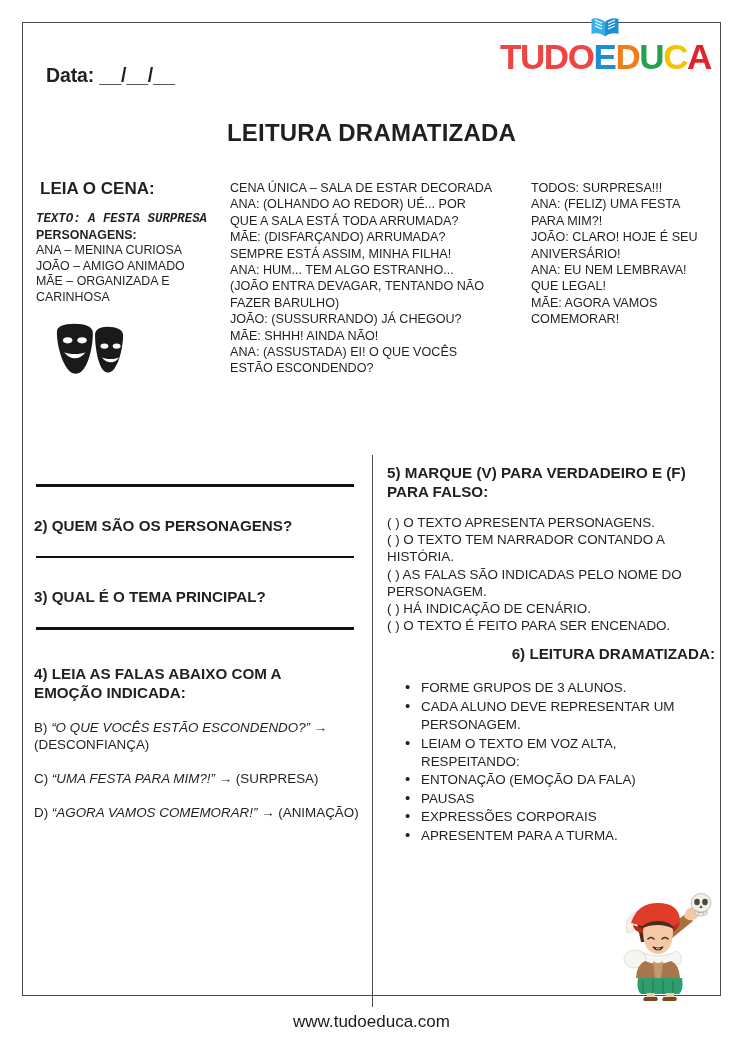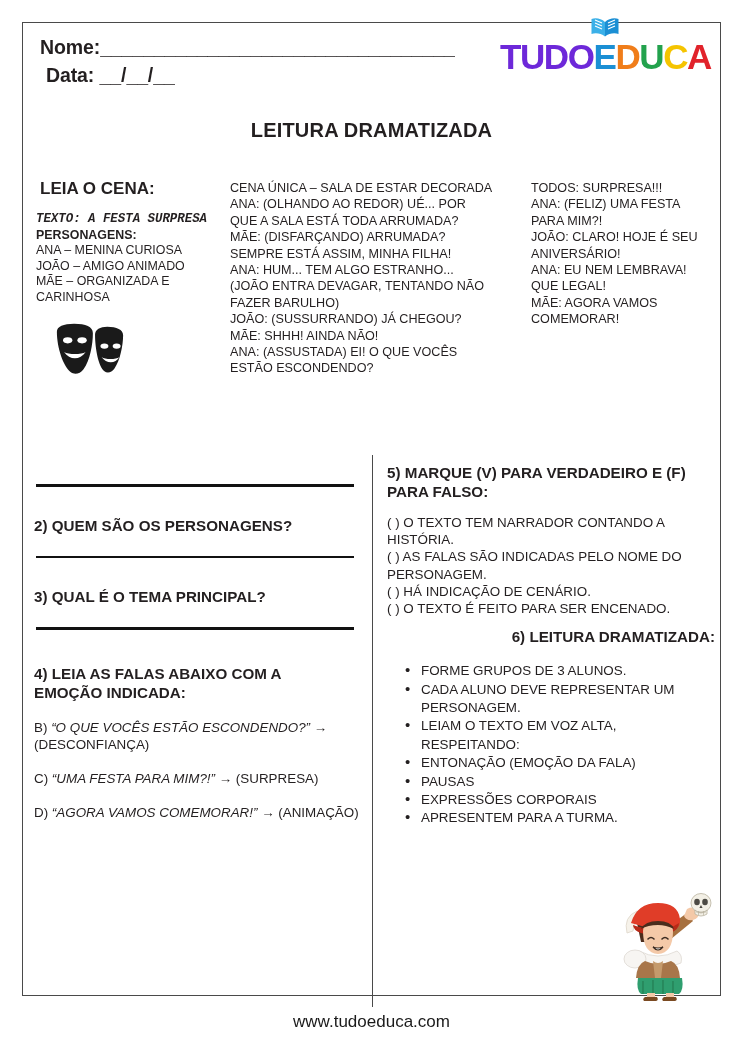--- a/index.html
+++ b/index.html
@@ -57,42 +57,42 @@
     right: 9px;
     top: 6px;
     height: 56px;
     font-size: 35px;
     font-weight: bold;
     letter-spacing: -1.4px;
     line-height: 56px;
     white-space: nowrap;
   }
   .logo span { display: inline-block; }
-  .logo .l-tudo { color: #6d28d9; }
+  .logo .l-tudo { color: #ef4444; }
   .logo .l-e    { color: #1b8fd4; position: relative; }
   .logo .l-d    { color: #f07d1a; }
   .logo .l-u    { color: #23a24d; }
   .logo .l-c    { color: #f5c400; }
   .logo .l-a    { color: #e1232b; }
   .logo-book {
     position: absolute;
     left: -3px;
     top: -13px;
     width: 30px;
     height: 22px;
   }
 
   
   .title {
     position: absolute;
     top: 96px;
     left: 0;
     right: 0;
     text-align: center;
-    font-size: 20px;
+    font-size: 24px;
     font-weight: bold;
     letter-spacing: 0.2px;
   }
 
   
   .read-area {
     position: absolute;
     top: 156px;
     left: 0;
     right: 0;
@@ -244,21 +244,20 @@
     font-size: 17px;
     color: #1b1b1b;
   }
 </style>
 </head>
 <body>
 
 <div class="page">
 
   <div class="header">
-    <div class="name-line">Nome:_________________________________</div>
     <div class="data-line">Data: __/__/__</div>
 
     <div class="logo">
       <span class="l-tudo">TUDO</span><span class="l-e"><svg class="logo-book" viewBox="0 0 60 44">
           <path d="M30 12 C22 4 10 3 3 6 L3 36 C10 33 22 34 30 41 Z" fill="#3bb0e8"></path>
           <path d="M30 12 C38 4 50 3 57 6 L57 36 C50 33 38 34 30 41 Z" fill="#1b8fd4"></path>
           <path d="M10 8 L24 14 M10 14 L24 20 M10 20 L24 26" stroke="#ffffff" stroke-width="2.2" fill="none"></path>
           <path d="M50 8 L36 14 M50 14 L36 20 M50 20 L36 26" stroke="#ffffff" stroke-width="2.2" fill="none"></path>
         </svg><span>E</span></span><span class="l-d">D</span><span class="l-u">U</span><span class="l-c">C</span><span class="l-a">A</span>
     </div>
@@ -344,20 +343,21 @@
     <div class="falas-item"><span>C) </span><i>“UMA FESTA PARA MIM?!”</i><span> → (SURPRESA)</span></div>
 
     <div class="falas-item"><span>D) </span><i>“AGORA VAMOS COMEMORAR!”</i><span> → (ANIMAÇÃO)</span></div>
   </div>
 
   <div class="qcol-right">
     <div class="q-head">5) MARQUE (V) PARA VERDADEIRO E (F)</div>
     <div class="q-head">PARA FALSO:</div>
 
     <div class="tf-list">
+      <div class="tf-item">( ) O TEXTO APRESENTA PERSONAGENS.</div>
       <div class="tf-item">( ) O TEXTO TEM NARRADOR CONTANDO A
 HISTÓRIA.</div>
       <div class="tf-item">( ) AS FALAS SÃO INDICADAS PELO NOME
 DO PERSONAGEM.</div>
       <div class="tf-item">( ) HÁ INDICAÇÃO DE CENÁRIO.</div>
       <div class="tf-item">( ) O TEXTO É FEITO PARA SER ENCENADO.</div>
     </div>
 
     <div class="q-head q6-head">6) LEITURA DRAMATIZADA:</div>
 

